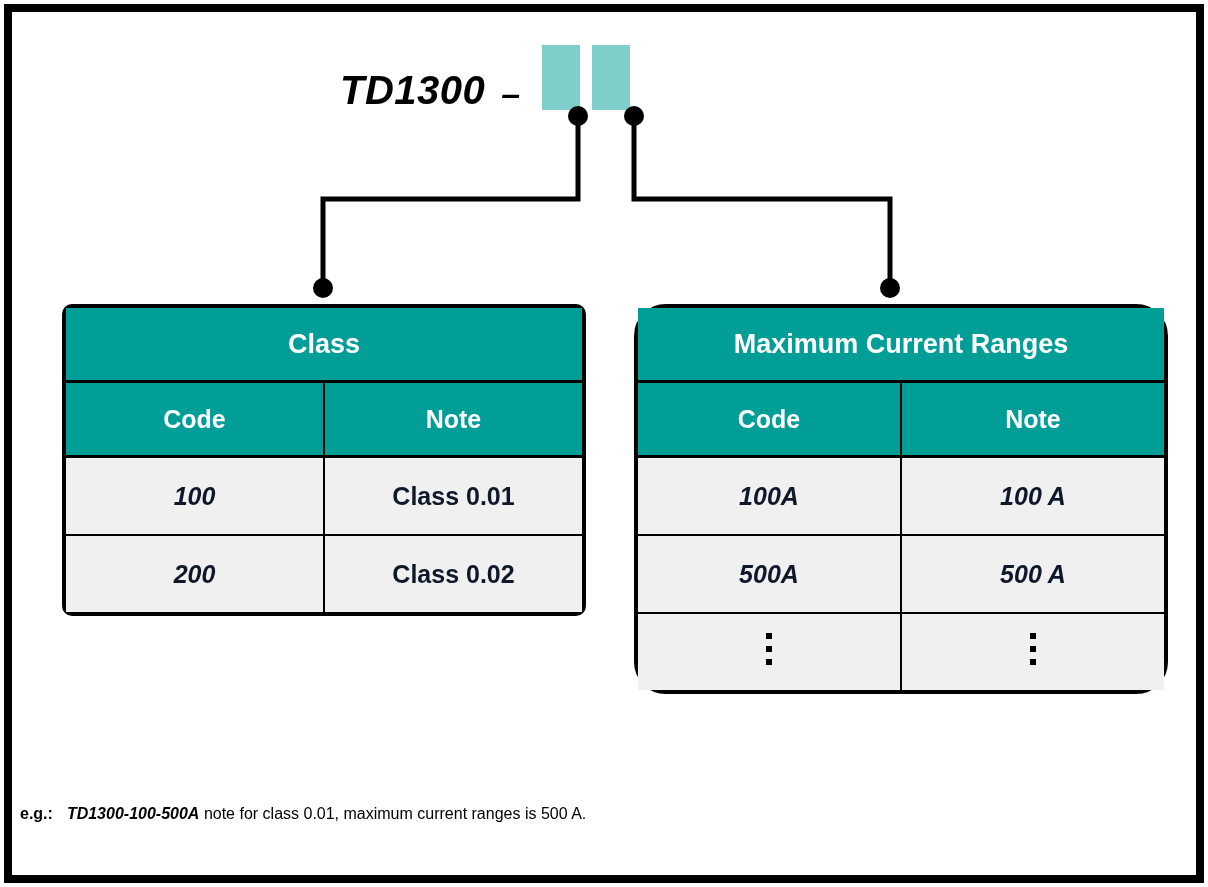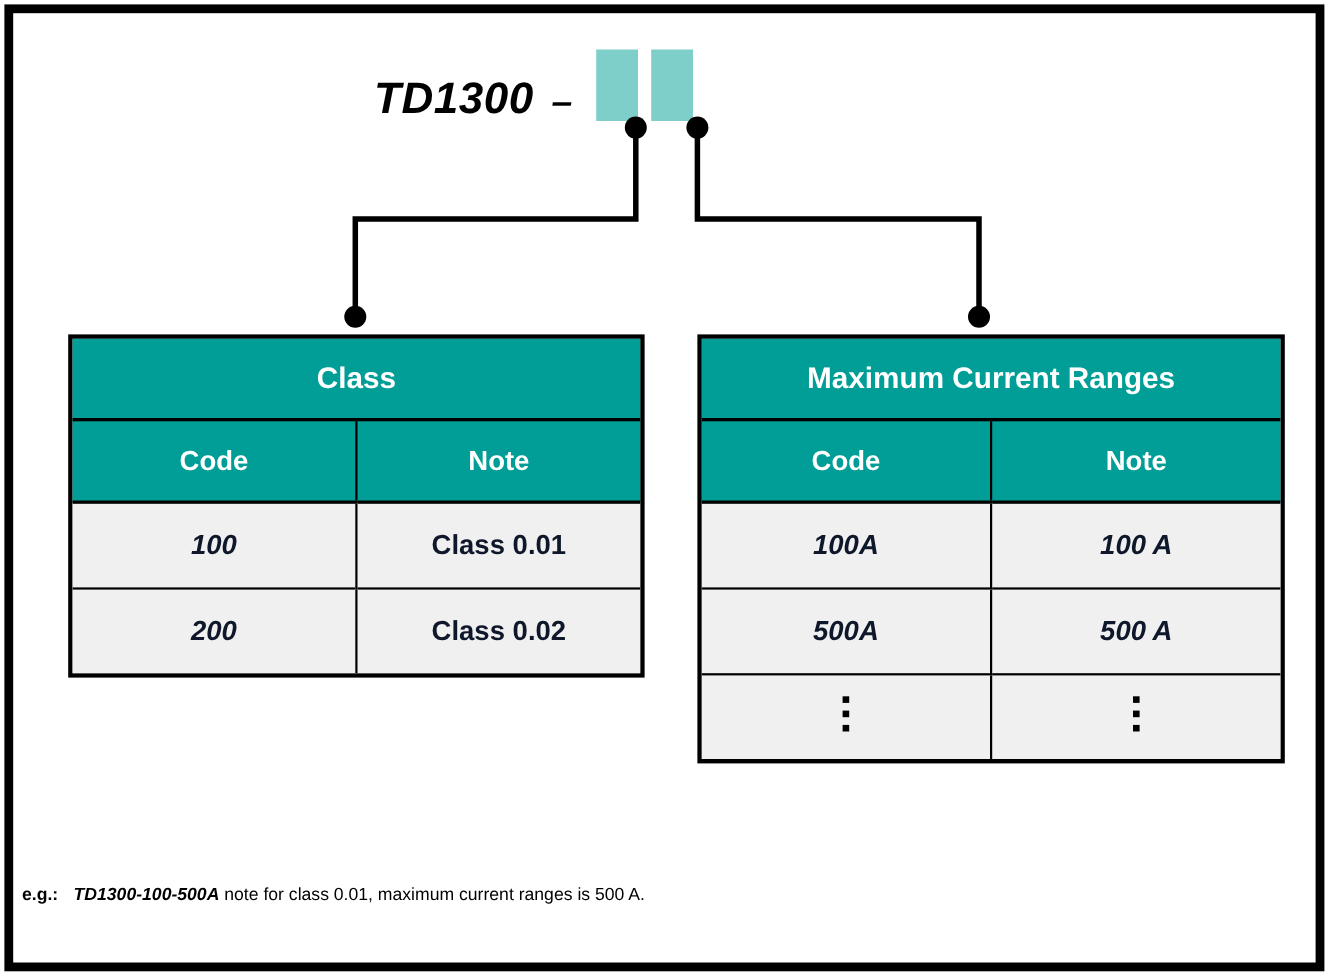--- a/index.html
+++ b/index.html
@@ -75,22 +75,22 @@
   }
 
   
   .spec-table {
     position: absolute;
     box-sizing: border-box;
     border: 4px solid #000000;
     background: #f0f0f0;
     border-collapse: collapse;
   }
-  .table-left  { left: 62px;  top: 304px; width: 524px; }
-  .table-right { left: 634px; top: 304px; width: 534px; }
+  .table-left  { left: 62px;  top: 304px; width: 524px; border-radius: 10px; }
+  .table-right { left: 634px; top: 304px; width: 534px; border-radius: 32px; }
 
   .tbl {
     width: 100%;
     border-collapse: collapse;
     table-layout: fixed;
   }
   .tbl th, .tbl td {
     margin: 0;
     padding: 0;
   }

